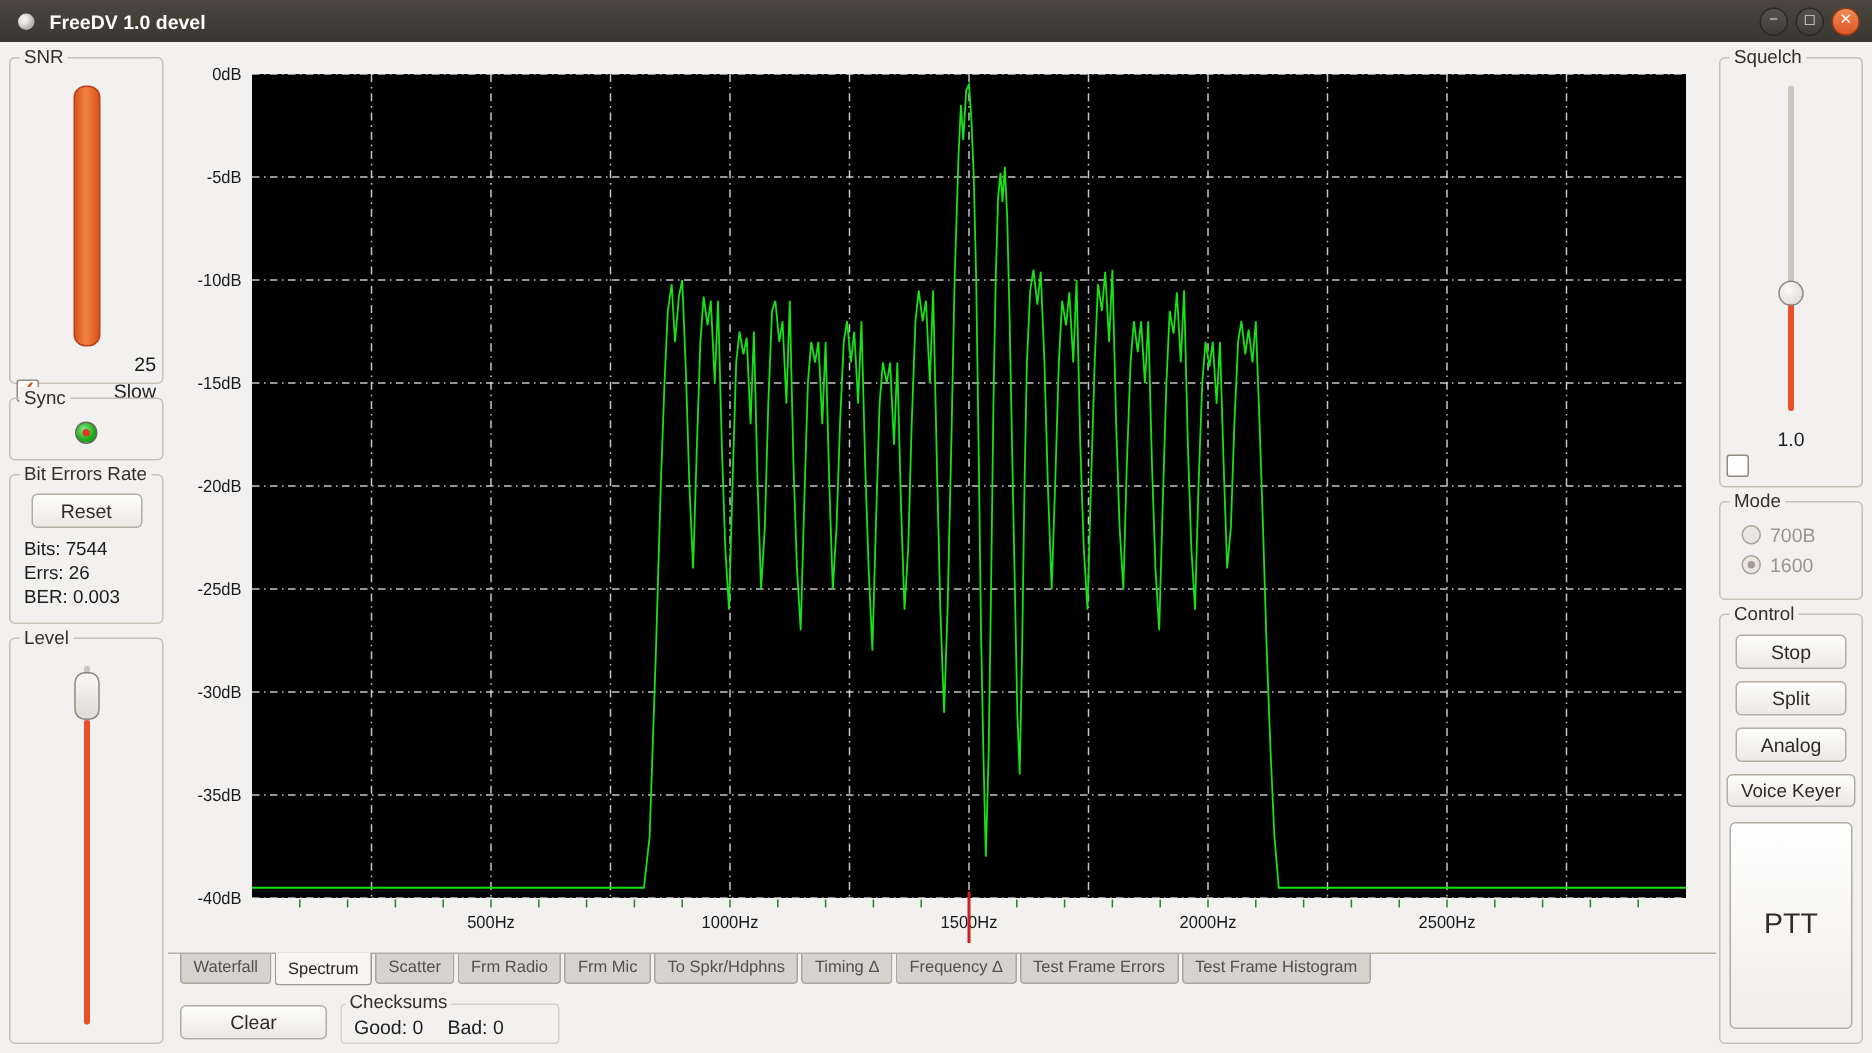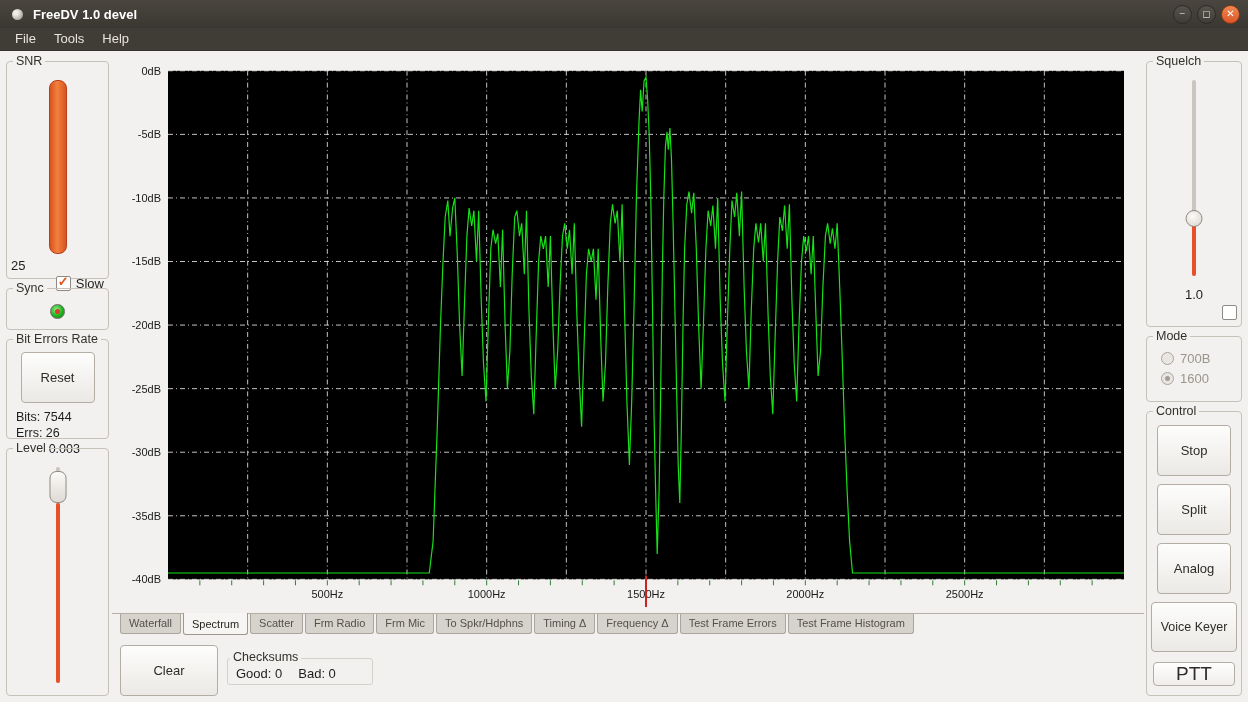--- a/index.html
+++ b/index.html
@@ -23,29 +23,29 @@
   .left-panel{width:112px;flex:0 0 auto;display:flex;flex-direction:column;gap:9px;padding:10px 3px 6px 6px;box-sizing:border-box;}
   .right-panel{width:104px;flex:0 0 auto;display:flex;flex-direction:column;gap:9px;padding:10px 6px 6px 2px;box-sizing:border-box;}
   .center{flex:1;display:flex;flex-direction:column;min-width:0;}
 
   
   .group{position:relative;border:1px solid #c6c1b9;border-radius:4px;padding:12px 4px 4px;box-sizing:border-box;}
   .group>.legend{position:absolute;top:-8px;left:6px;background:#f2f1f0;padding:0 3px;font-size:12.5px;color:#33302b;white-space:nowrap;}
 
   
   .snr-pill{width:16px;height:172px;margin:6px auto 4px;background:linear-gradient(90deg,#d9531f,#f2813f 45%,#d9531f);border:1px solid #b8401c;border-radius:8px;}
-  .snr-val{text-align:left;font-size:13px;margin:2px 0 3px;}
-  .cb-row{display:flex;align-items:center;justify-content:flex-end;gap:5px;padding-bottom:2px;}
+  .snr-val{text-align:right;font-size:13px;margin:2px 0 3px;}
+  .cb-row{display:flex;align-items:center;justify-content:space-between;gap:5px;padding-bottom:2px;}
   .cb{width:13px;height:13px;background:#fff;border:1px solid #908a82;border-radius:2px;position:relative;box-sizing:content-box;}
   .cb .check{position:absolute;top:-3px;left:1px;color:#e0541e;font-size:13px;font-weight:bold;}
 
   .led{width:13px;height:13px;border-radius:50%;background:radial-gradient(circle at 40% 35%,#8cee8c,#1db21d 55%,#128a12);border:1px solid #6b675f;position:relative;margin:3px auto 4px;}
   .led::after{content:"";position:absolute;left:4px;top:4px;width:5px;height:5px;background:#df3a28;border-radius:50%;}
 
-  .btn{display:block;margin:4px auto;padding:17px 0;width:74px;text-align:center;background:linear-gradient(#fdfdfc,#ebe9e5);border:1px solid #b3ada4;border-radius:4px;font-size:13px;color:#2e2b28;cursor:default;}
+  .btn{display:block;margin:4px auto;padding:3px 0;width:74px;text-align:center;background:linear-gradient(#fdfdfc,#ebe9e5);border:1px solid #b3ada4;border-radius:4px;font-size:13px;color:#2e2b28;cursor:default;}
   .btn.wide{width:86px;font-size:12.5px;}
 
   .ber-lines{padding:2px 2px 2px 5px;font-size:12.5px;line-height:16px;}
 
   .vslider{position:relative;flex:1;min-height:60px;}
   .vslider .track{position:absolute;left:50%;transform:translateX(-50%);top:6px;bottom:8px;width:4px;background:#cac5be;border-radius:2px;}
   .vslider .fill{position:absolute;left:50%;transform:translateX(-50%);width:4px;background:#e8502a;border-radius:2px;}
   .vslider .handle-pill{position:absolute;left:50%;transform:translateX(-50%);top:10px;width:15px;height:30px;background:linear-gradient(#fbfaf8,#dedad4);border:1px solid #8e887f;border-radius:7px;}
   .vslider .handle-knob{position:absolute;left:50%;transform:translateX(-50%);width:15px;height:15px;background:radial-gradient(circle at 40% 35%,#fbfaf8,#d9d5cf);border:1px solid #8e887f;border-radius:50%;}
   .sq-val{text-align:center;font-size:13px;margin:3px 0;}
@@ -85,25 +85,20 @@
   <div class="titlebar">
     <span class="app-icon"></span>
     <span class="wtitle">FreeDV 1.0 devel</span>
     <div class="winbtns">
       <span class="wb">−</span>
       <span class="wb">◻</span>
       <span class="wb close">✕</span>
     </div>
   </div>
 
-  <div class="menubar">
-    <span class="menu-item">File</span>
-    <span class="menu-item">Tools</span>
-    <span class="menu-item">Help</span>
-  </div>
 
   <div class="main">
 
     <div class="left-panel">
 
       <div class="group" style="height:218px;">
         <span class="legend">SNR</span>
         <div class="snr-pill"></div>
         <div class="snr-val">25</div>
         <div class="cb-row">

